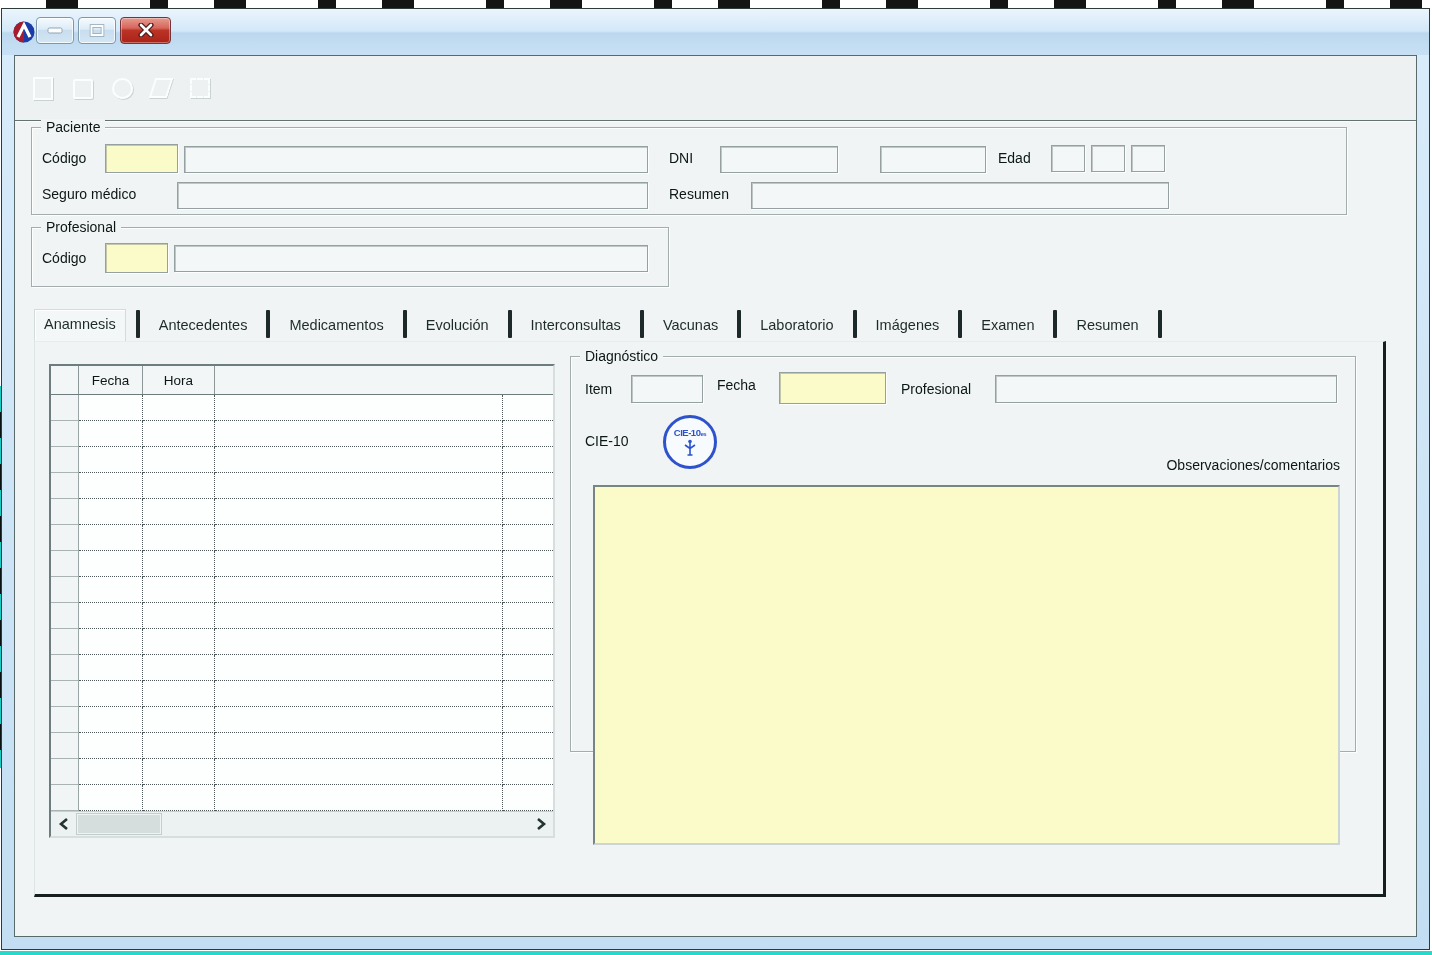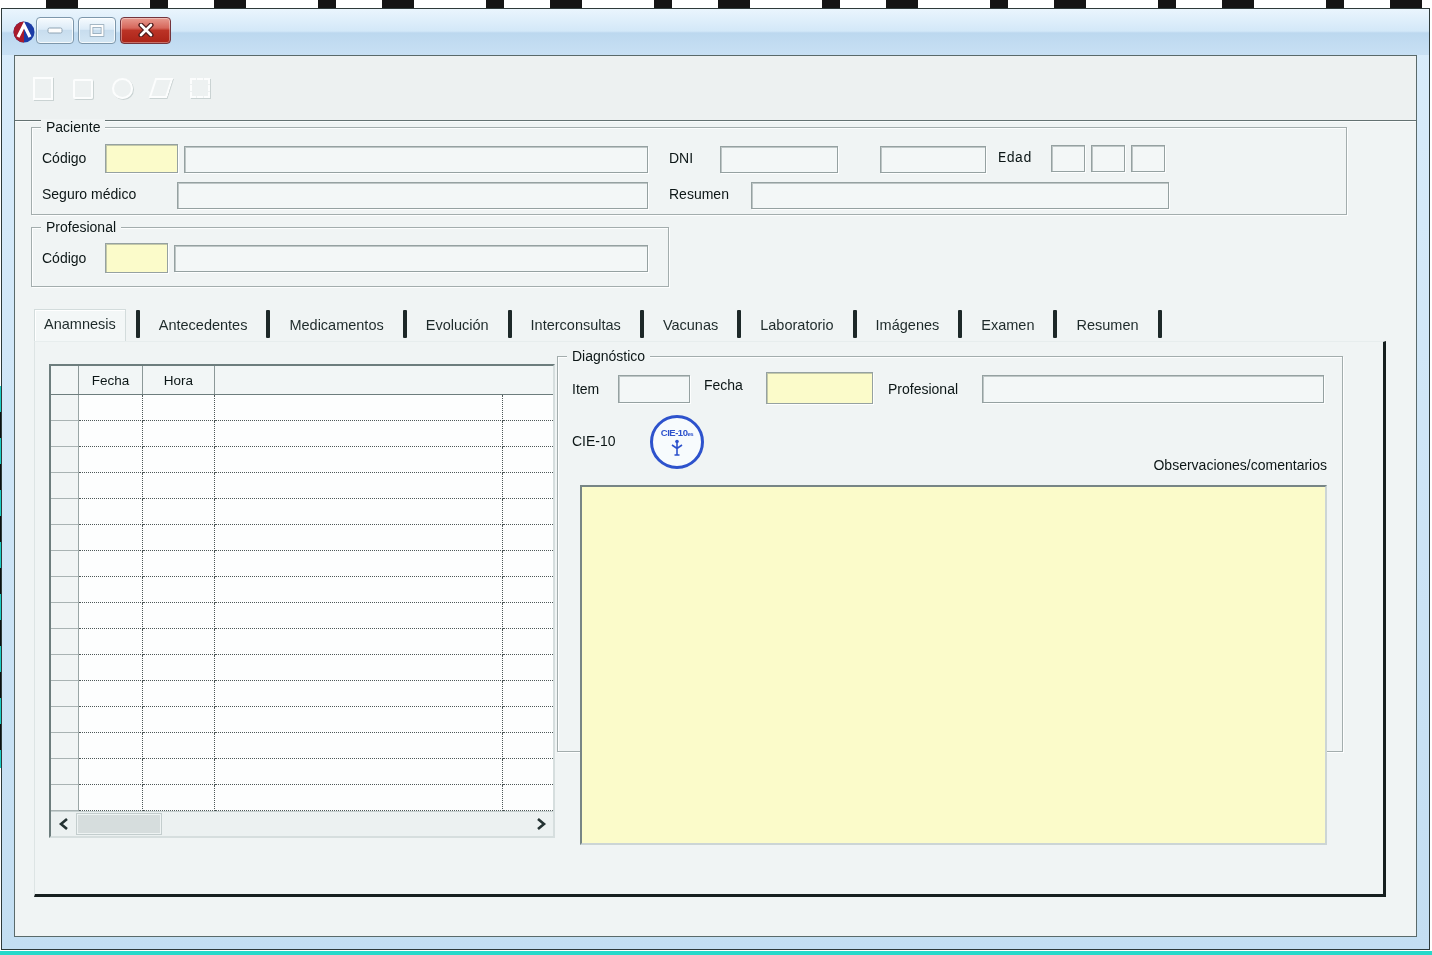--- a/index.html
+++ b/index.html
@@ -148,21 +148,21 @@
     <div class="main">
 
       <div class="grp" style="left:16px;top:6px;width:1316px;height:88px;">
         <div class="grp-label">Paciente</div>
         <div class="lbl" style="left:10px;top:22px;">Código</div>
         <div class="fld yellow" style="left:73px;top:16px;width:73px;height:29px;"></div>
         <div class="fld" style="left:152px;top:18px;width:464px;height:27px;"></div>
         <div class="lbl" style="left:637px;top:22px;">DNI</div>
         <div class="fld" style="left:688px;top:18px;width:118px;height:27px;"></div>
         <div class="fld" style="left:848px;top:18px;width:106px;height:27px;"></div>
-        <div class="lbl" style="left:966px;top:22px;font-family:Liberation Mono, monospace;">Edad</div>
+        <div class="lbl" style="left:966px;top:22px;">Edad</div>
         <div class="fld" style="left:1019px;top:17px;width:34px;height:27px;"></div>
         <div class="fld" style="left:1059px;top:17px;width:34px;height:27px;"></div>
         <div class="fld" style="left:1099px;top:17px;width:34px;height:27px;"></div>
         <div class="lbl" style="left:10px;top:58px;">Seguro médico</div>
         <div class="fld" style="left:145px;top:54px;width:471px;height:27px;"></div>
         <div class="lbl" style="left:637px;top:58px;">Resumen</div>
         <div class="fld" style="left:719px;top:54px;width:418px;height:27px;"></div>
       </div>
 
       <div class="grp" style="left:16px;top:106px;width:638px;height:60px;">
@@ -327,21 +327,21 @@
             <div class="hthumb"></div>
             <div class="hspacer"></div>
             <div class="sbtn">
               <svg width="11" height="14" viewBox="0 0 11 14">
                   <path d="M2 2 L8 7 L2 12" stroke="#243232" stroke-width="2.6" fill="none"></path>
                 </svg>
             </div>
           </div>
         </div>
 
-        <div class="grp" style="left:522px;top:14px;width:786px;height:396px;">
+        <div class="grp" style="left:535px;top:14px;width:786px;height:396px;">
           <div class="grp-label">Diagnóstico</div>
           <div class="lbl" style="left:14px;top:24px;">Item</div>
           <div class="fld" style="left:60px;top:18px;width:72px;height:28px;"></div>
           <div class="lbl" style="left:146px;top:20px;">Fecha</div>
           <div class="fld yellow" style="left:208px;top:15px;width:107px;height:32px;"></div>
           <div class="lbl" style="left:330px;top:24px;">Profesional</div>
           <div class="fld" style="left:424px;top:18px;width:342px;height:28px;"></div>
 
           <div class="lbl" style="left:14px;top:76px;">CIE-10</div>
           <div class="cie-badge">

